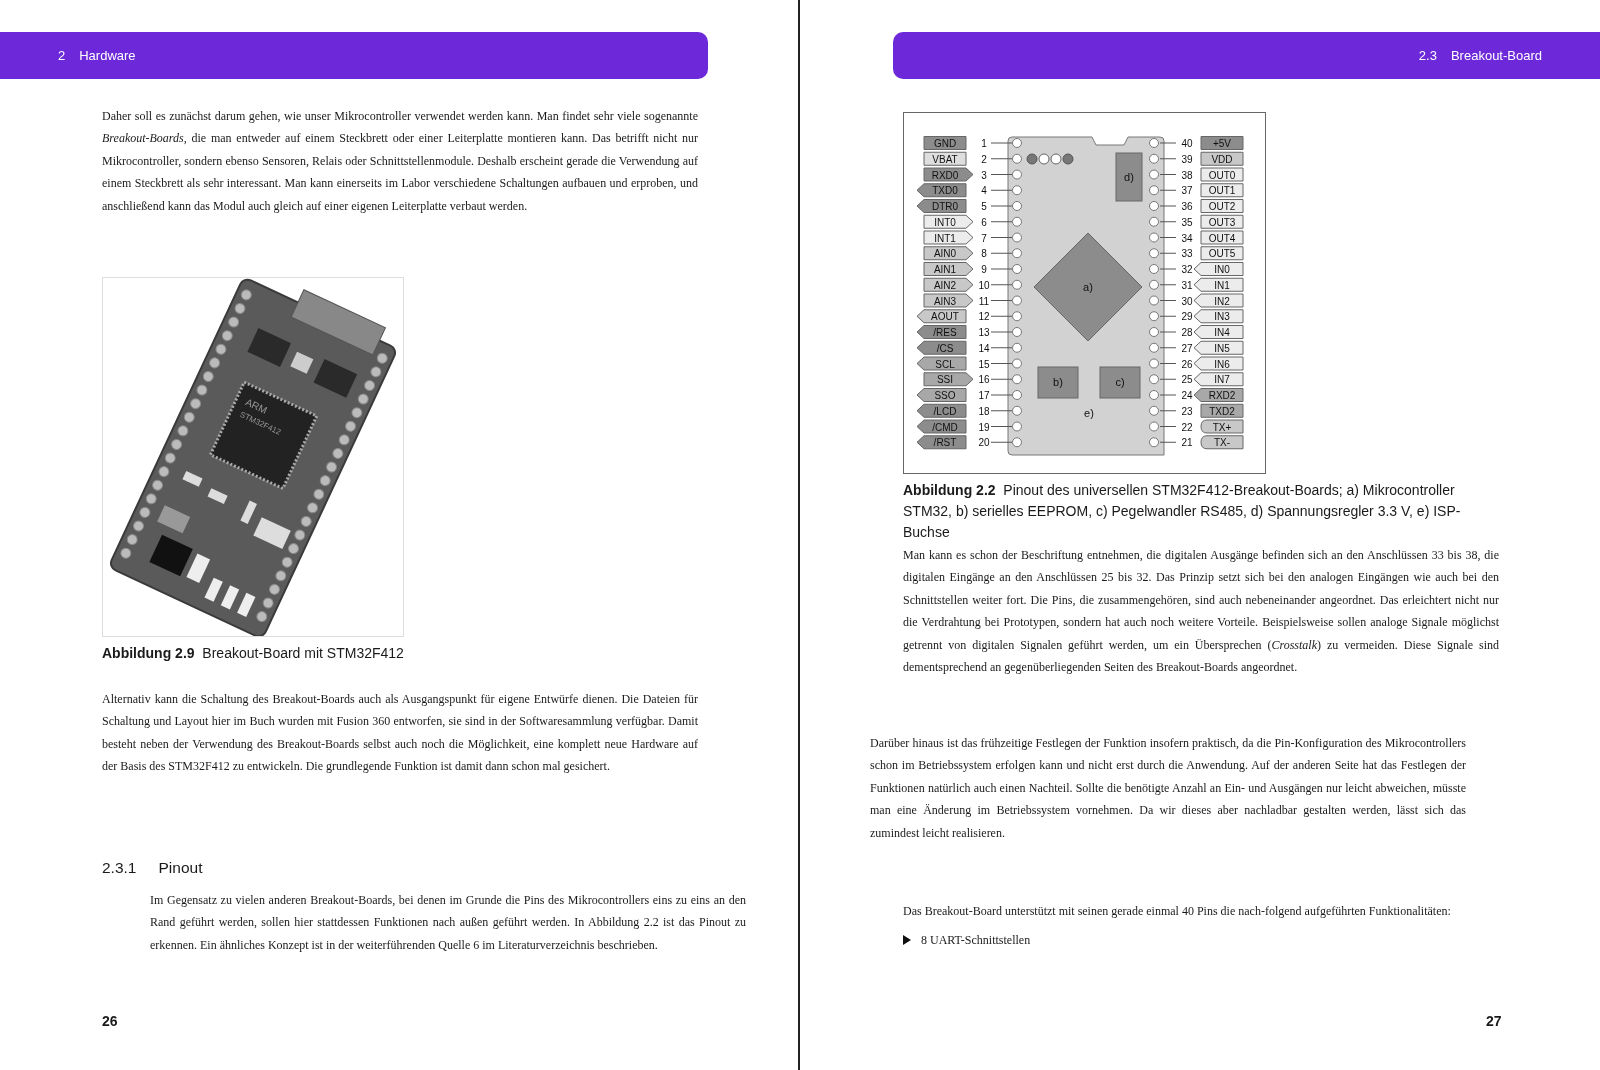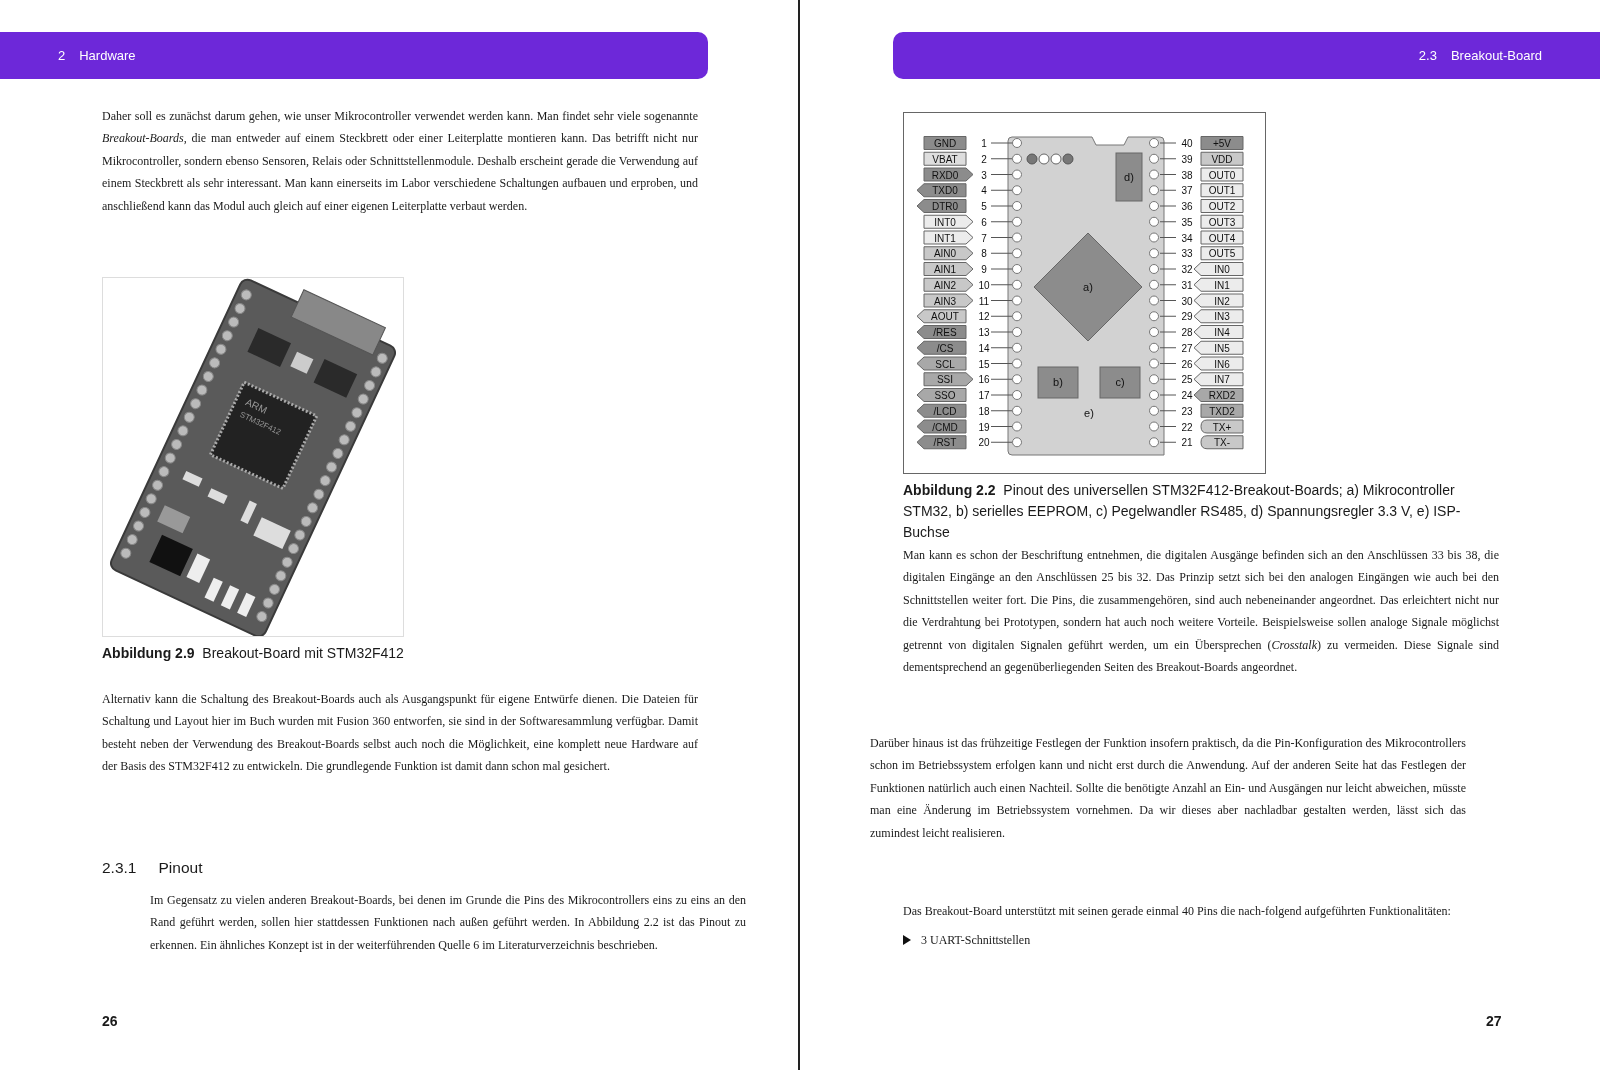--- a/index.html
+++ b/index.html
@@ -454,17 +454,17 @@
 <div class="text" style="left:870px;top:732px;width:596px;">
   <p>Darüber hinaus ist das frühzeitige Festlegen der Funktion insofern praktisch, da die Pin-Konfiguration des Mikrocontrollers schon im Betriebssystem erfolgen kann und nicht erst durch die Anwendung. Auf der anderen Seite hat das Festlegen der Funktionen na­türlich auch einen Nachteil. Sollte die benötigte Anzahl an Ein- und Ausgängen nur leicht abweichen, müsste man eine Änderung im Betriebssystem vornehmen. Da wir dieses aber nachladbar gestalten werden, lässt sich das zumindest leicht realisieren.</p>
 </div>
 
 <div class="text" style="left:903px;top:900px;width:596px;">
   <p>Das Breakout-Board unterstützt mit seinen gerade einmal 40 Pins die nach-folgend auf­geführten Funktionalitäten:</p>
 </div>
 
 <div class="text" style="left:903px;top:929px;width:596px;text-align:left;">
   <ul class="bullets">
-    <li><span class="tri"></span><span>3 UART-Schnittstellen</span></li>
+    <li><span class="tri"></span><span>8 UART-Schnittstellen</span></li>
   </ul>
 </div>
 
 <div class="page-num" style="left:1486px;">27</div>
 
 </body></html>

